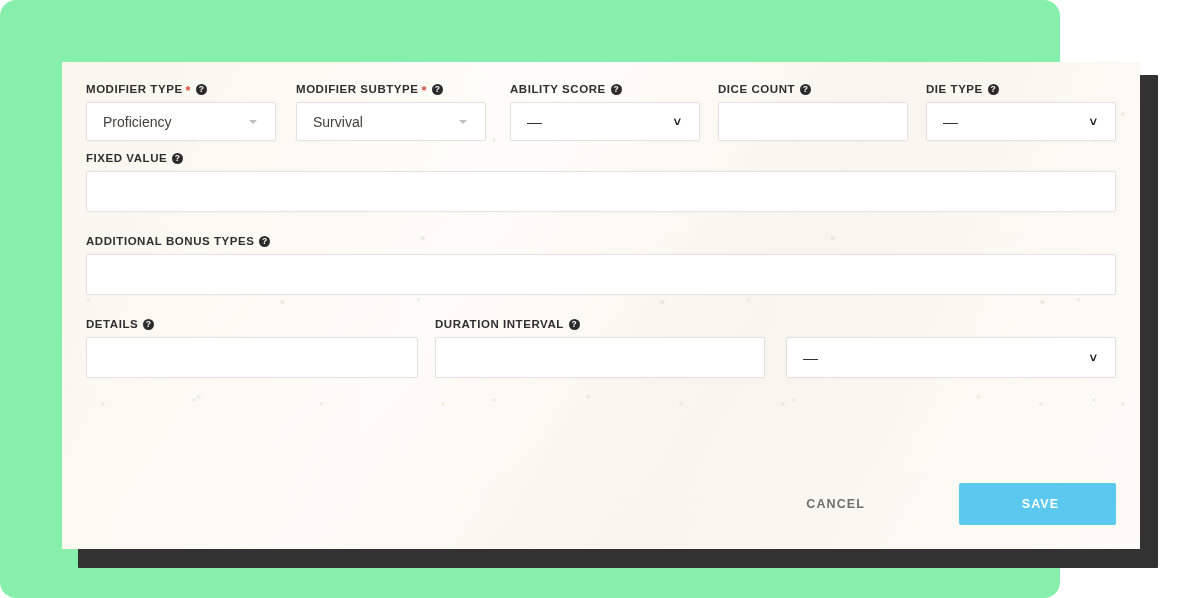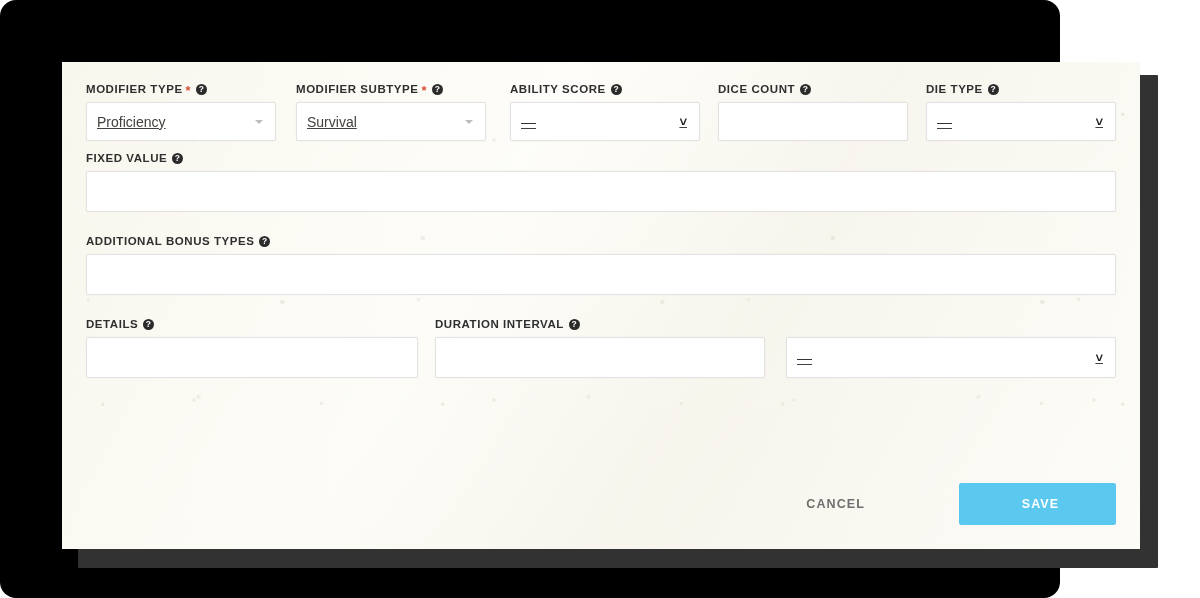--- a/index.html
+++ b/index.html
@@ -11,21 +11,21 @@
     height: 598px;
     background: #ffffff;
     font-family: "Liberation Sans", sans-serif;
     overflow: hidden;
   }
 
   #stage {
     position: relative;
     width: 1060px;
     height: 598px;
-    background: #000000;
+    background: #86efac;
     border-radius: 16px;
   }
 
   
   .panel-shadow {
     position: absolute;
     left: 78px;
     top: 75px;
     width: 1080px;
     height: 493px;
@@ -114,26 +114,25 @@
   }
 
   
   .ctl {
     height: 39px;
     background: #ffffff;
     border: 1px solid #e2e2e2;
     border-radius: 2px;
     display: flex;
     align-items: center;
-    padding: 0 10px;
+    padding: 0 16px;
     font-size: 14px;
     color: #44403c;
     position: relative;
     box-shadow: 0 0 0 1px rgba(0,0,0,0.012);
-    text-decoration: underline;
   }
   .ctl .val {
     flex: 1 1 auto;
     overflow: hidden;
     white-space: nowrap;
   }
 
   
   .caret-sm {
     width: 0; height: 0;

